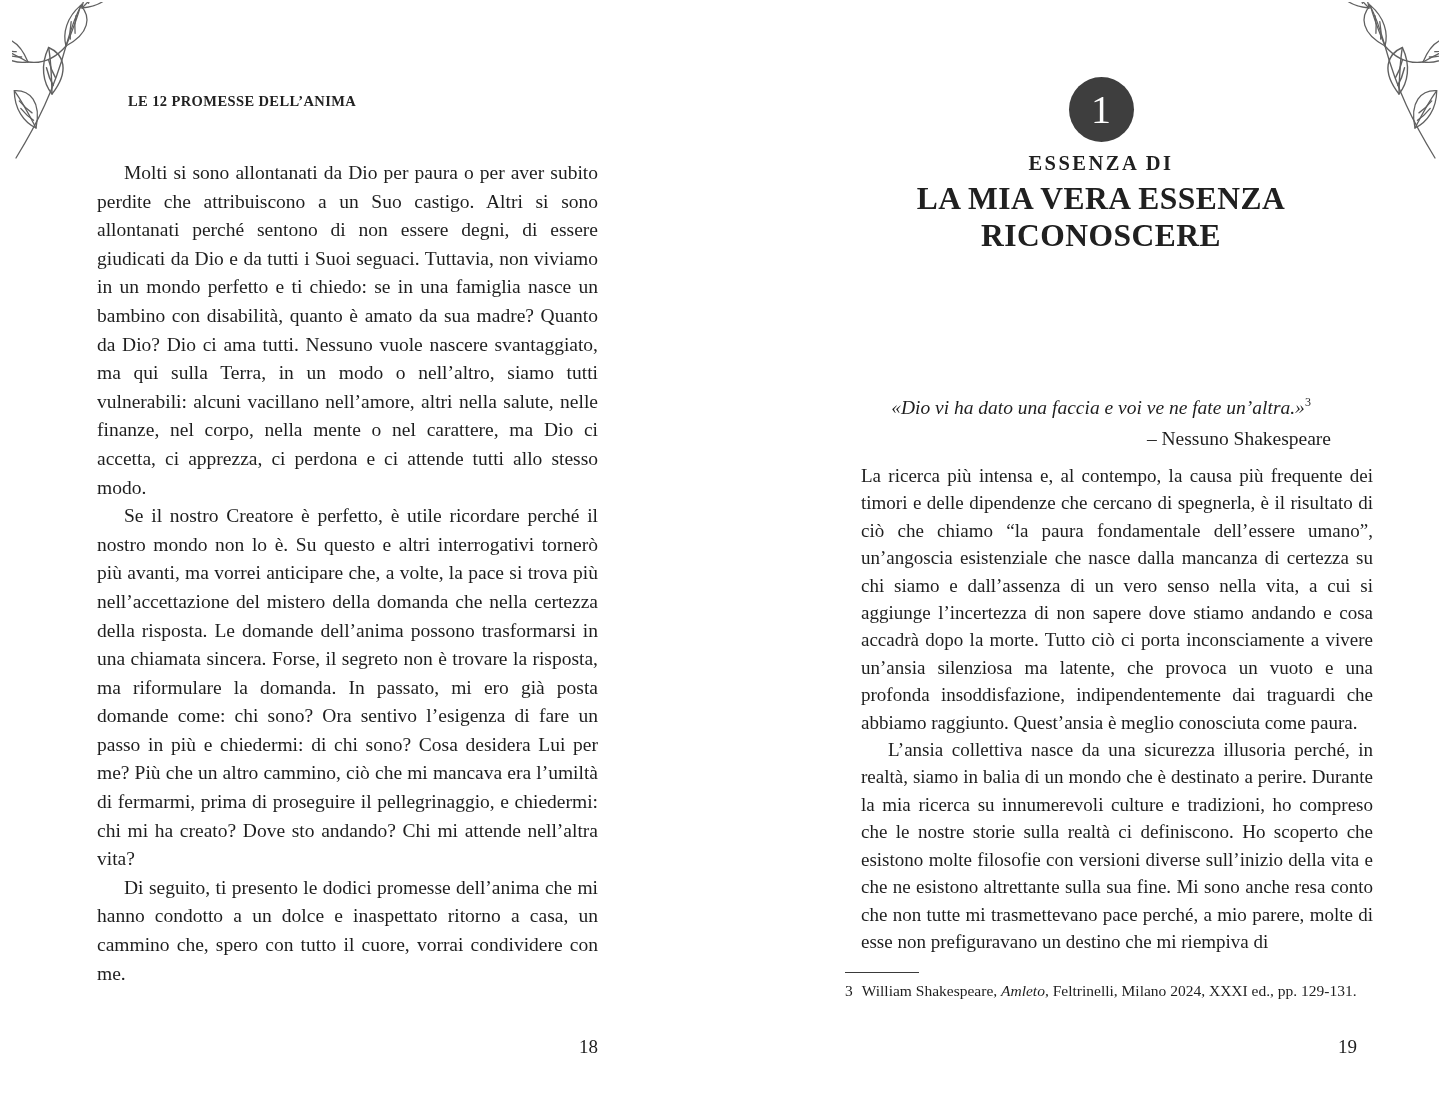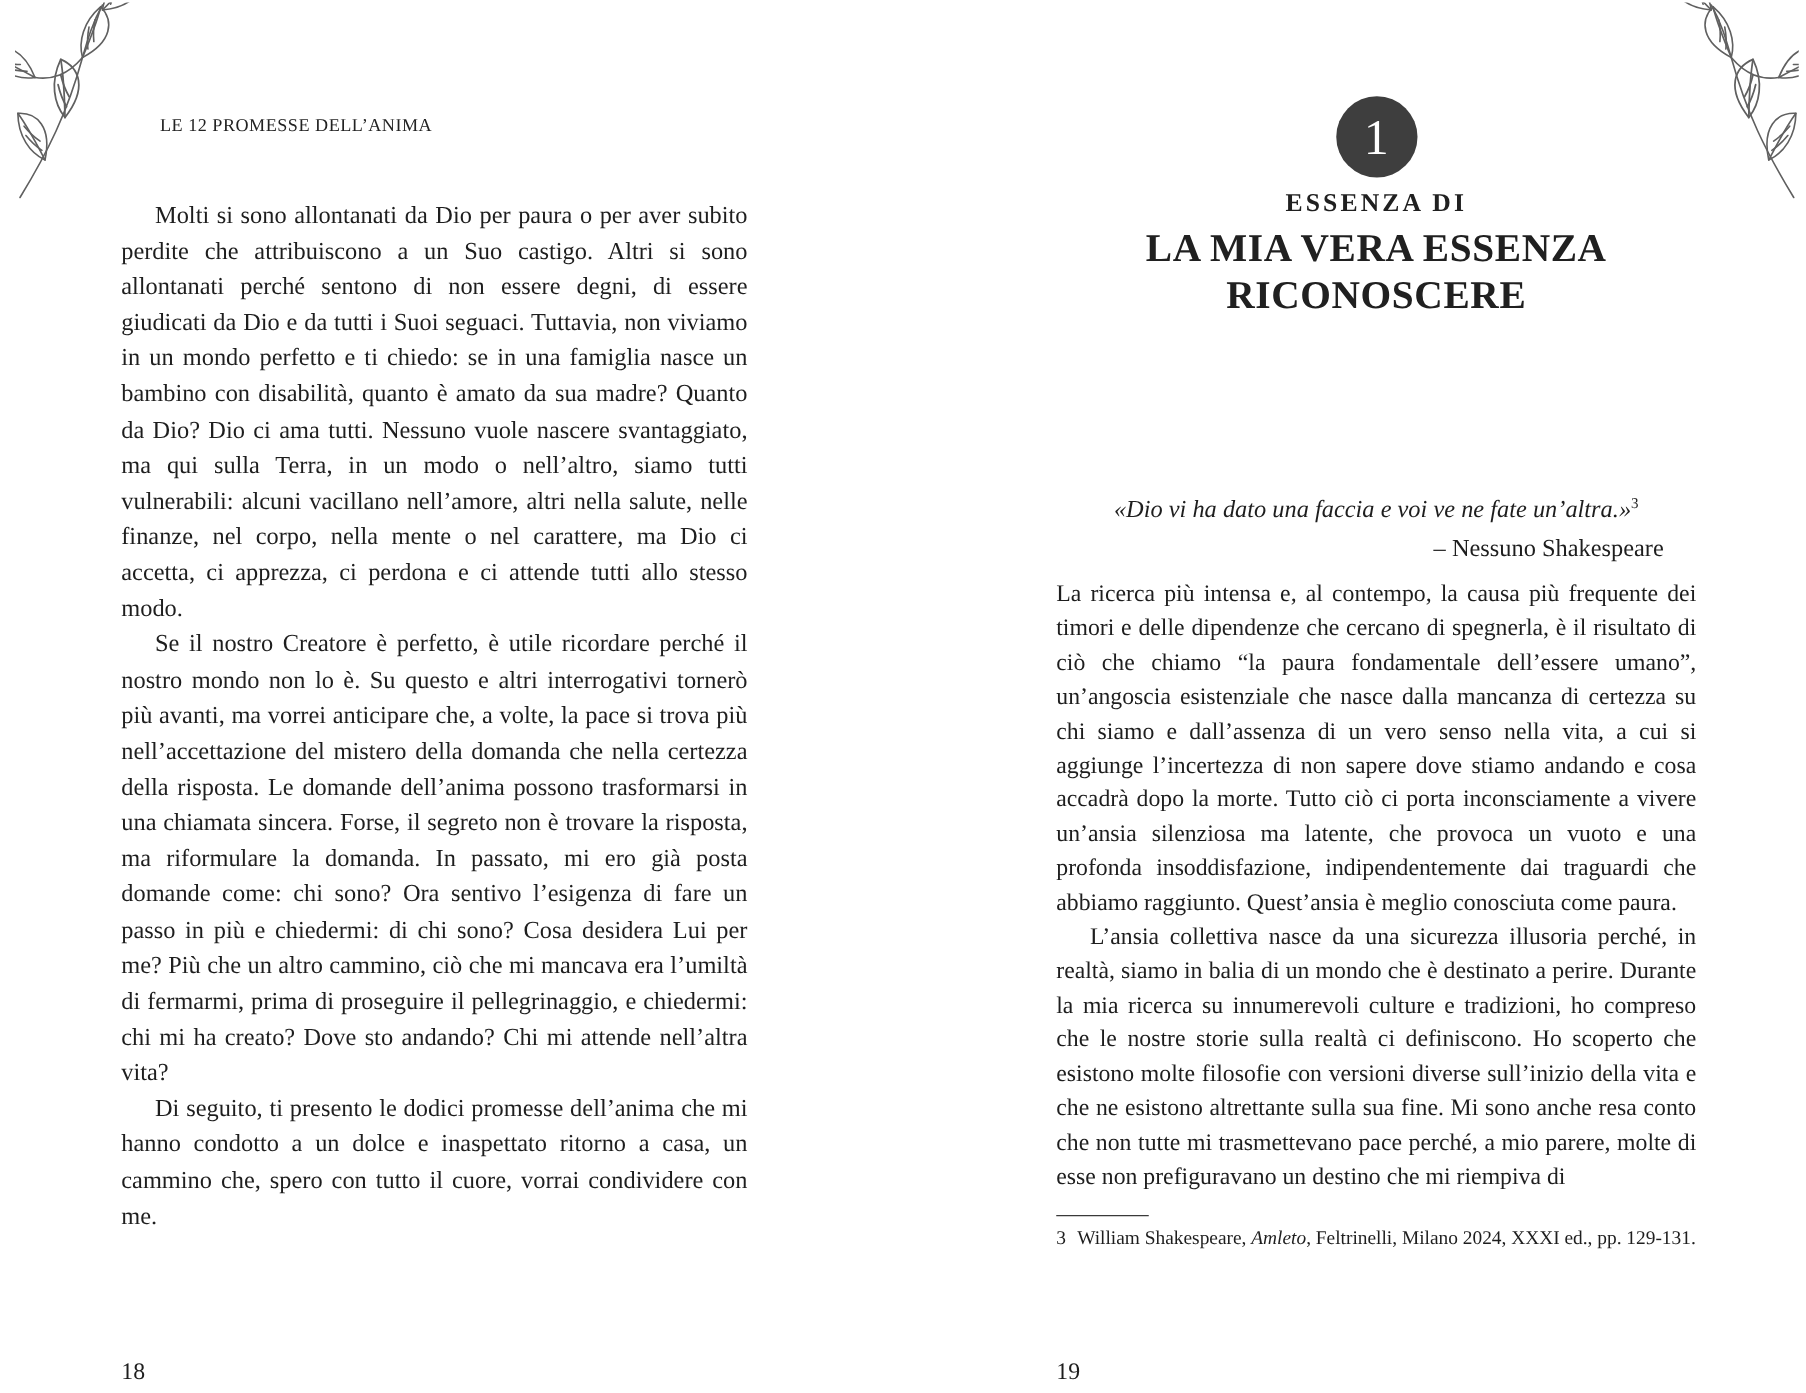--- a/index.html
+++ b/index.html
@@ -15,30 +15,30 @@
   .deco-left  { left:12px; }
   .deco-right { right:6px; }
 
   .page { position:absolute; top:0; height:1114px; width:722px; }
   .page-left  { left:0; }
   .page-right { left:723px; }
 
   
   .running-header {
     position:absolute; left:128px; top:93px;
-    font-size:14.5px; font-weight:400; letter-spacing:0.4px; color:#222;
+    font-size:14.5px; font-weight:700; letter-spacing:0.4px; color:#222;
   }
   .left-col {
     position:absolute; left:97px; top:159px; width:501px;
     font-size:19.5px; line-height:28.6px; text-align:justify;
   }
   .para { text-indent:27px; }
   .para.no-indent { text-indent:0; }
   .pagenum {
-    position:absolute; top:1087px; text-align:left; font-size:19px; color:#1e1e1e;
+    position:absolute; top:1036px; text-align:right; font-size:19px; color:#1e1e1e;
   }
   .pagenum-left  { left:97px;  width:501px; }
   .pagenum-right { left:122px; width:512px; }
 
   
   .chapter-head {
     position:absolute; left:122px; top:77px; width:512px; text-align:center;
   }
   .chapter-badge {
     width:65px; height:65px; border-radius:50%; background:#3e3e3e;
@@ -53,21 +53,21 @@
     letter-spacing:0.5px;
   }
   .epigraph {
     position:absolute; left:122px; top:388px; width:512px;
     font-size:19.5px; line-height:28px;
   }
   .epigraph .quote { font-style:italic; text-align:center; }
   .epigraph .quote sup { font-size:12px; font-style:normal; }
   .epigraph .attribution { margin-top:3px; text-align:right; padding-right:26px; }
   .right-col {
-    position:absolute; left:122px; top:462px; width:512px;
+    position:absolute; left:138px; top:462px; width:512px;
     font-size:19px; line-height:27.4px; text-align:justify;
   }
   .footnote {
     position:absolute; left:122px; top:972px; width:512px;
   }
   .footnote-rule { width:74px; border-top:1.5px solid #3a3a3a; margin-bottom:8px; }
   .footnote-text { font-size:15.5px; line-height:20px; color:#1e1e1e; }
   .footnote-text .fn-num { margin-right:9px; }
   .footnote-text em { }
 </style>

